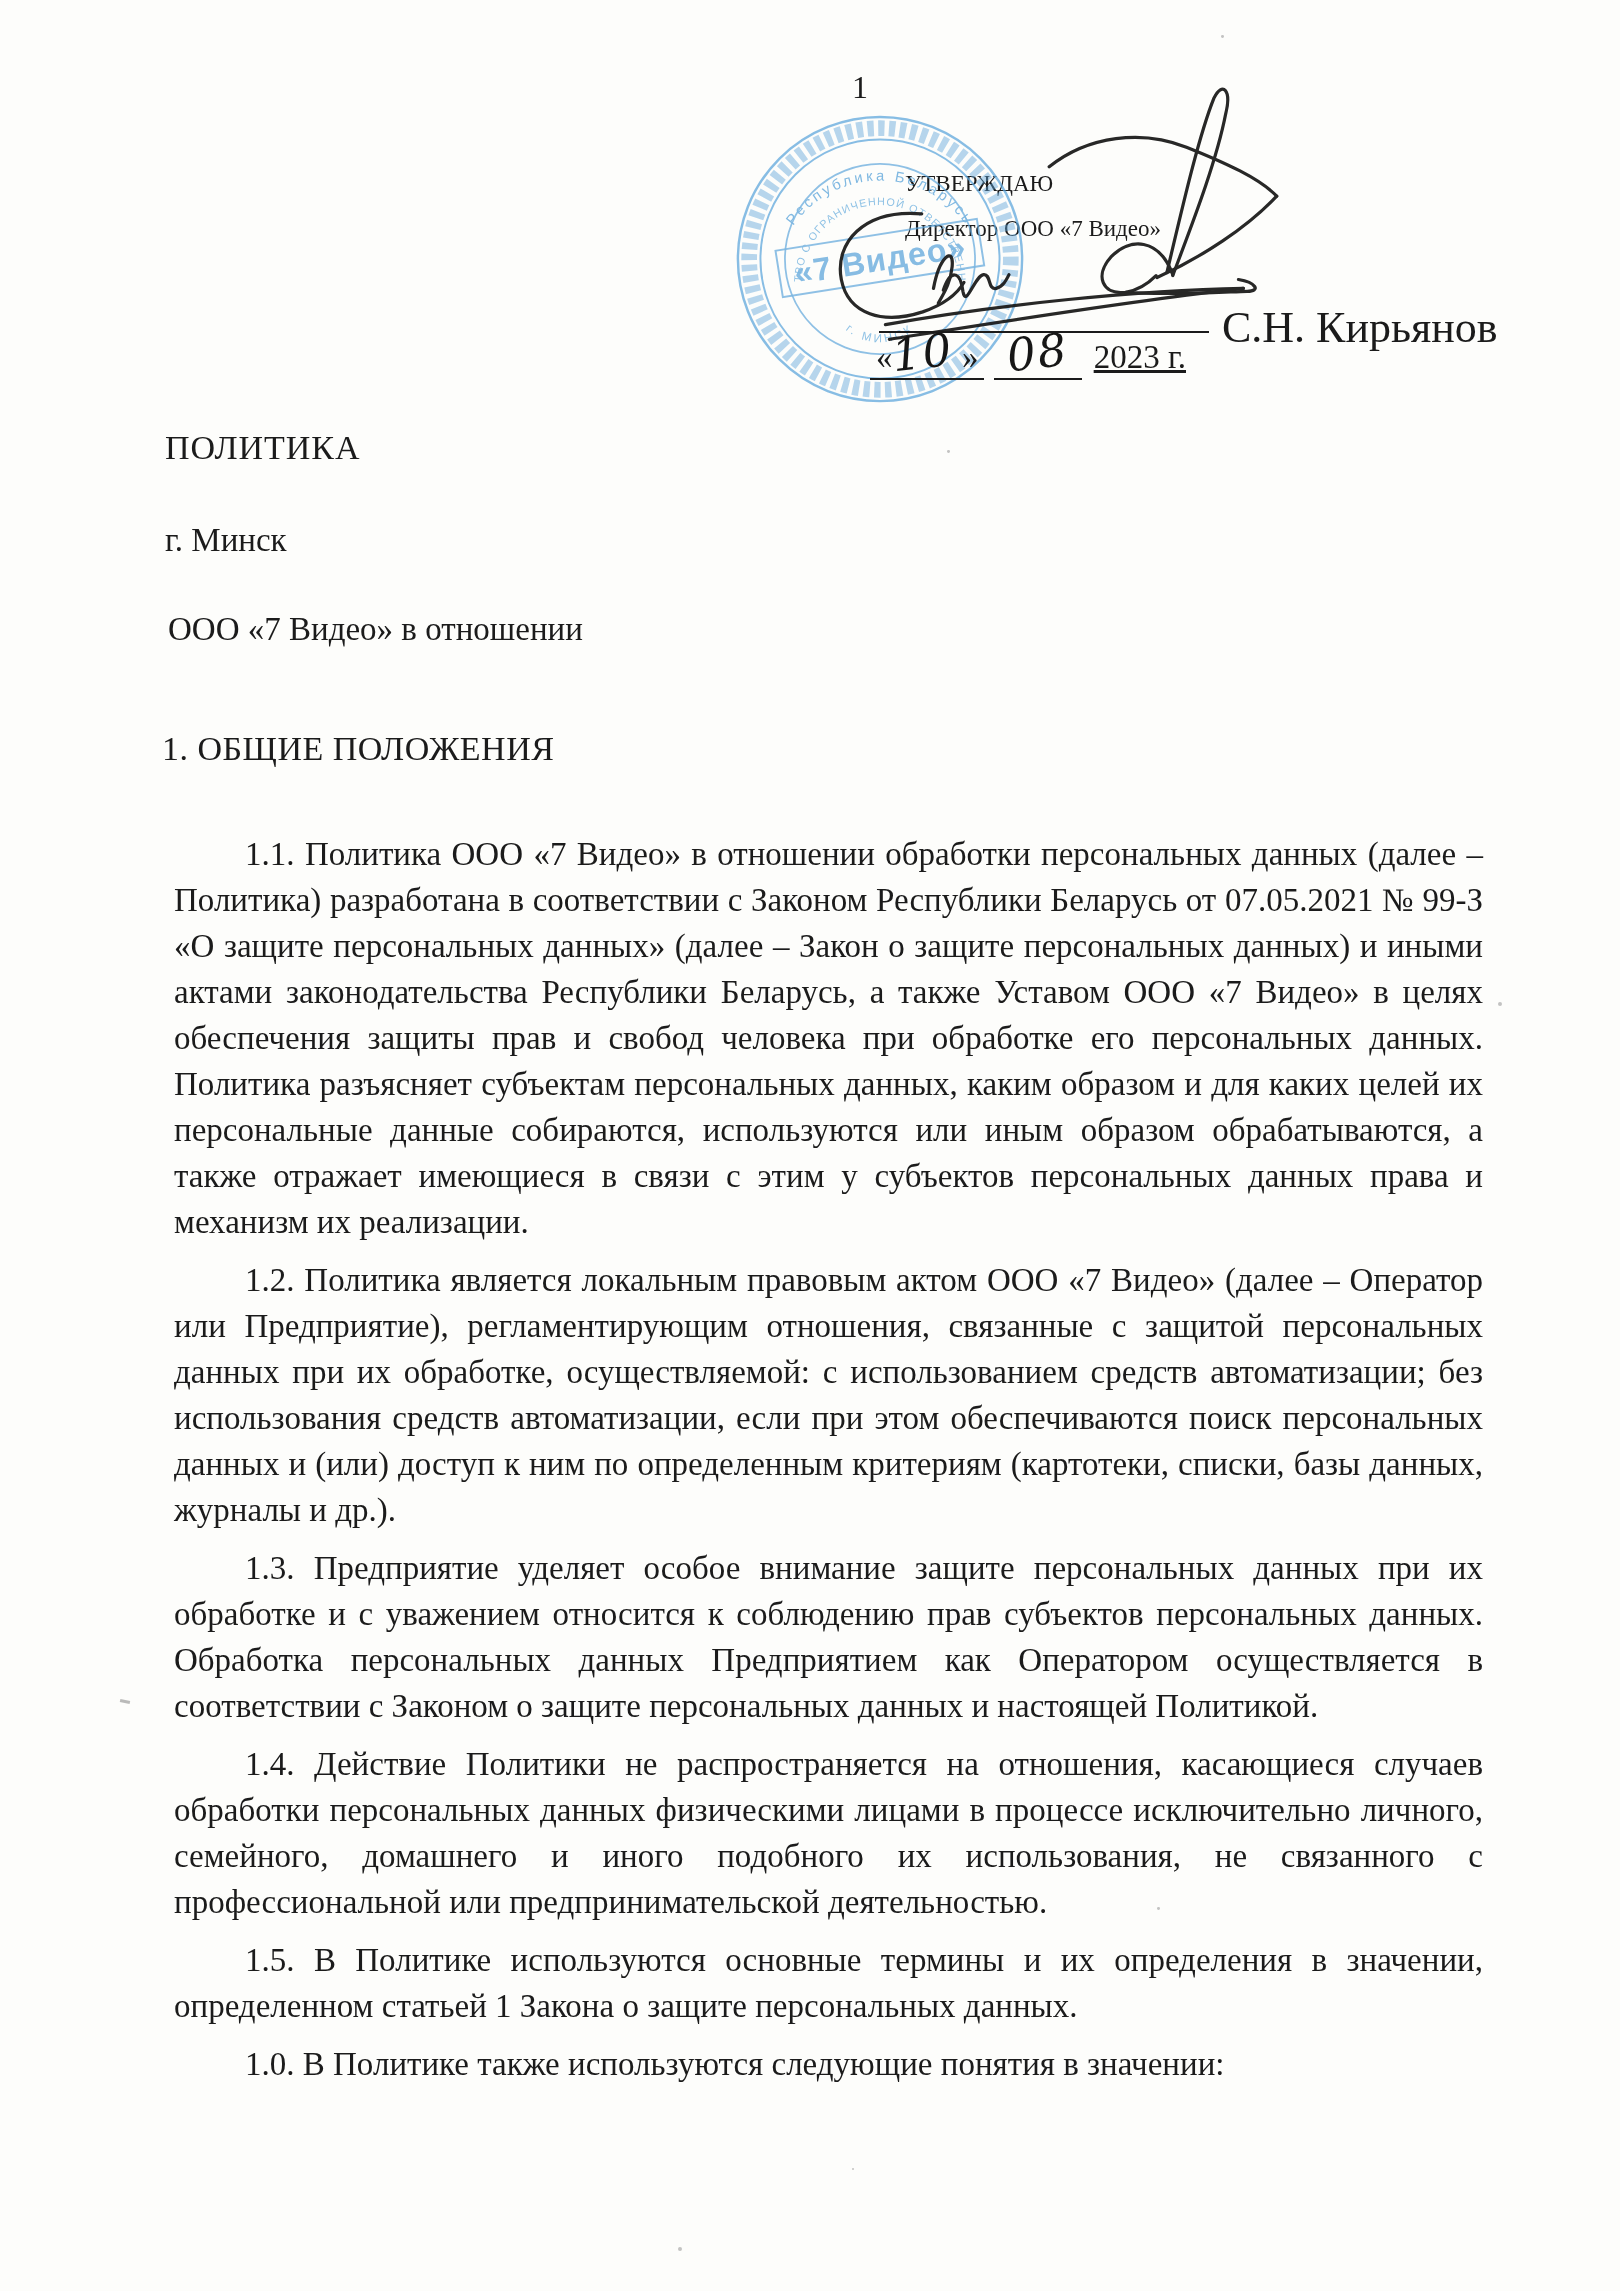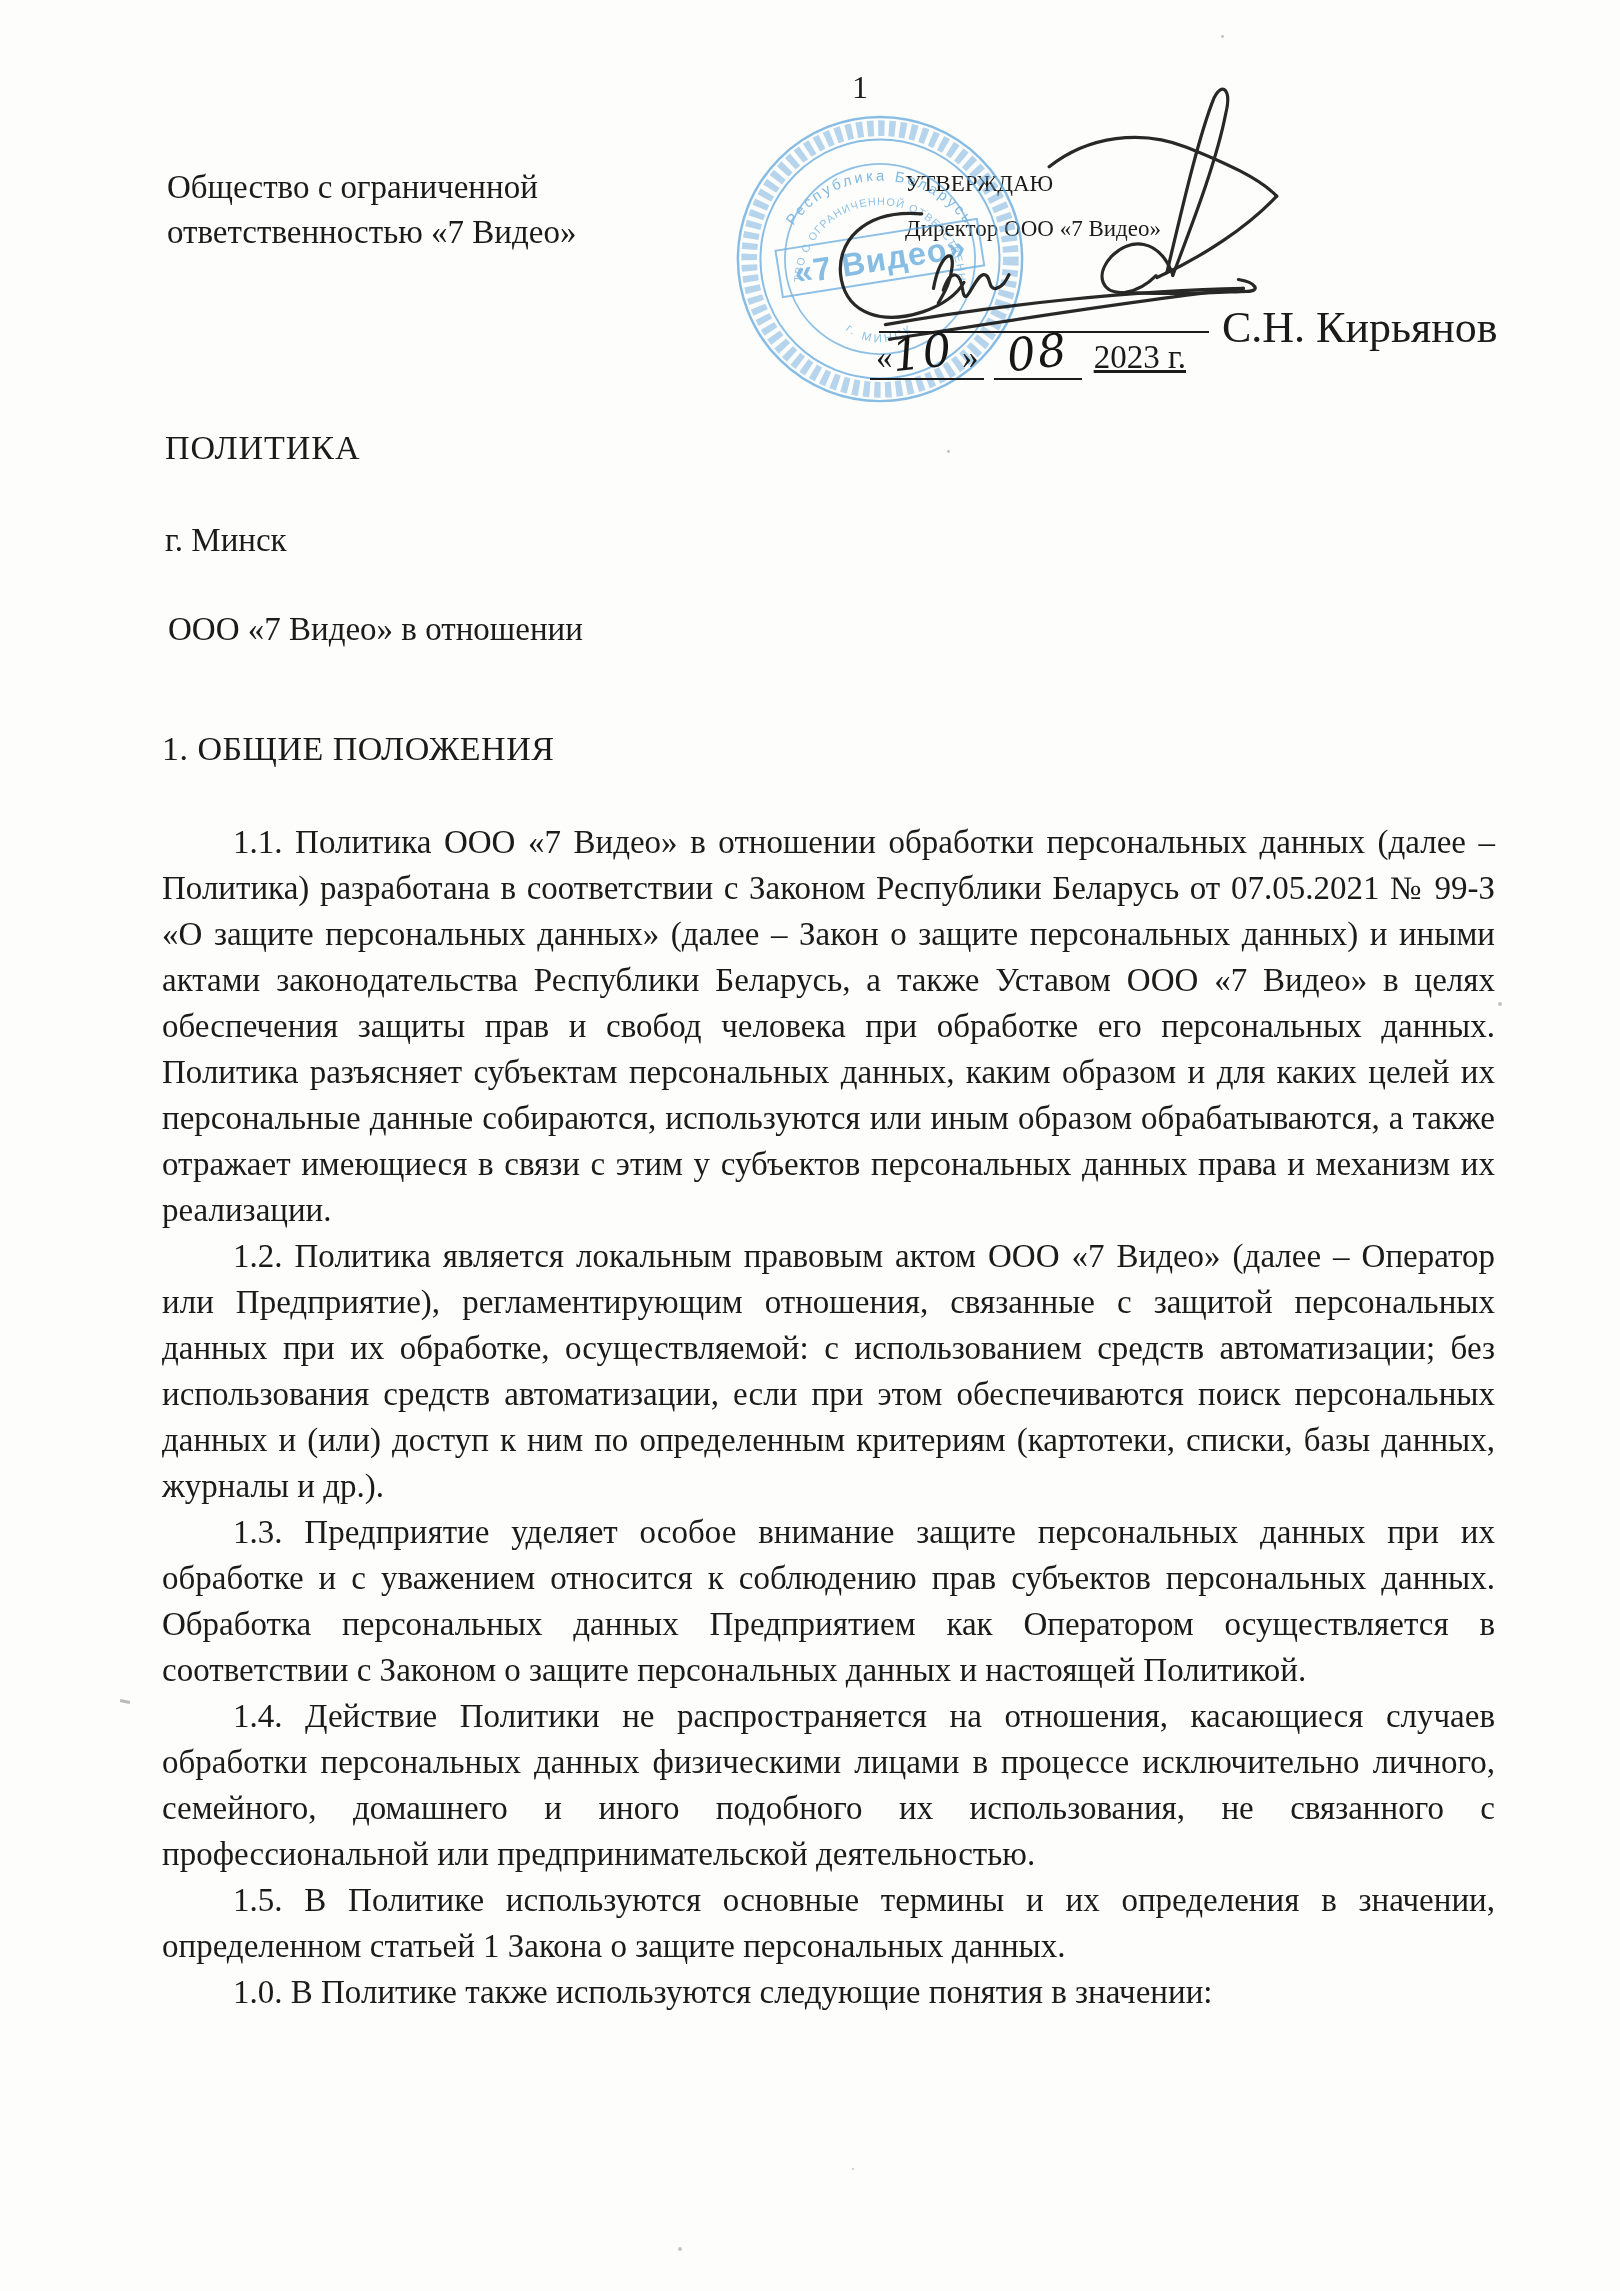--- a/index.html
+++ b/index.html
@@ -64,37 +64,36 @@
   .section-heading{
     left:162px;top:730px;width:1333px;
     font-size:34px;letter-spacing:0.5px;
   }
   .body-text{
     left:162px;top:819px;width:1333px;
     font-size:33px;line-height:46px;
     text-align:justify;
   }
   .body-text p{
-    margin:0;text-indent:71px;
+    margin:12px;text-indent:71px;
   }
   .speck{background:#8a8a8a;border-radius:50%;opacity:.5;}
   .dash-mark{
     left:120px;top:1700px;width:9.8px;height:2.9px;
     background:#777;opacity:.5;transform:rotate(12deg);
   }
   svg text{font-family:"Liberation Sans","DejaVu Sans",sans-serif;}
 </style>
 </head>
 <body>
 
 <div class="page">
 
   <div class="abs page-number">1</div>
 
-  <div class="abs org-block">Общество с ограниченной ответственностью «7 Видео»</div>
 
   <div class="abs approval-block">
     <div>УТВЕРЖДАЮ</div>
     <div>Директор ООО «7 Видео»</div>
   </div>
 
   <svg class="abs stamp-svg" width="294" height="302" viewBox="0 0 300 308">
     <g fill="none" stroke="#5ea6db">
       <circle cx="150" cy="154" r="145" stroke-width="2.5" opacity=".9"></circle>
       <circle cx="150" cy="154" r="122" stroke-width="2" opacity=".9"></circle>

